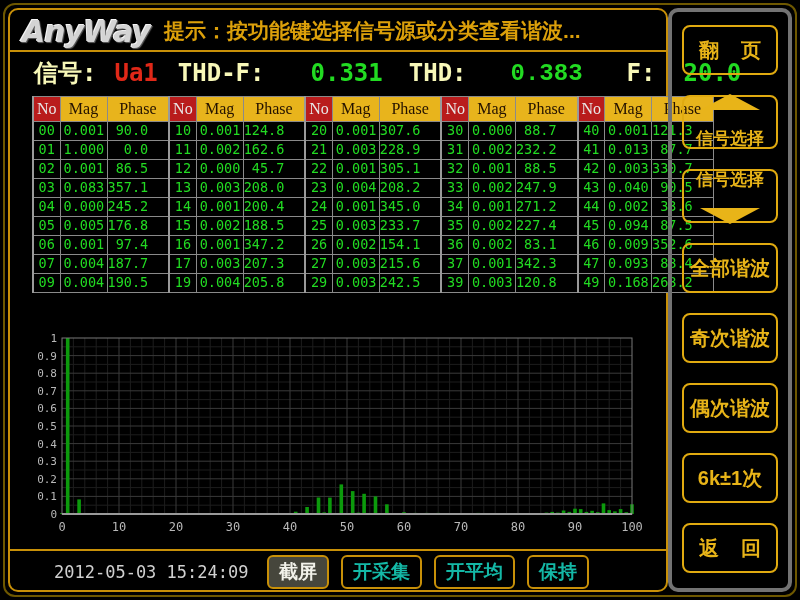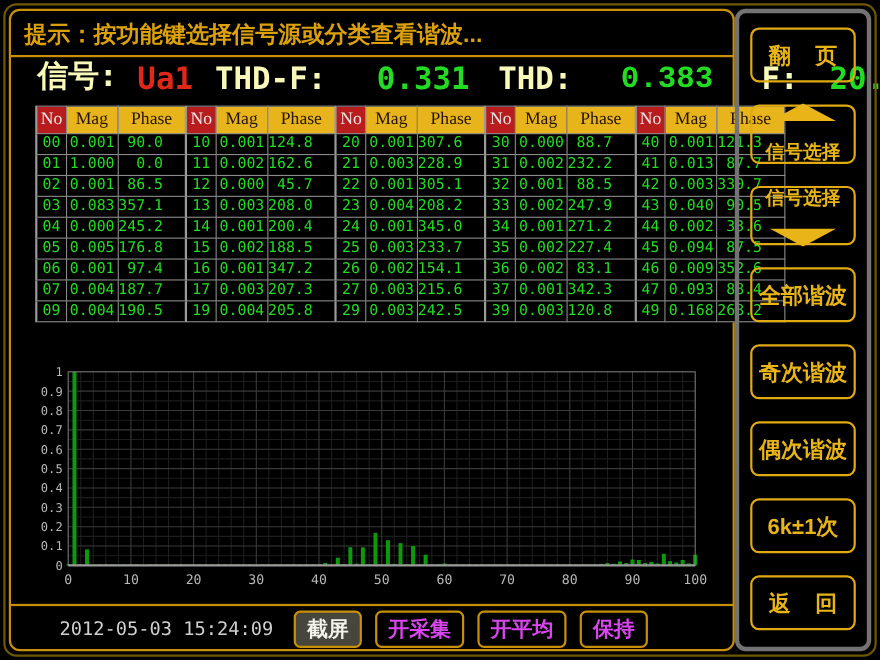--- a/index.html
+++ b/index.html
@@ -20,22 +20,22 @@
   .sep-bottom { position:absolute; left:9px;  top:549px; width:658px; height:2px; background:#c89008; }
 
   .topbar { position:absolute; left:22px; top:12px; width:640px; height:38px;
     display:flex; align-items:center; }
   .logo { font-family:"DejaVu Sans", sans-serif; font-style:italic; font-weight:bold;
     font-size:30px; color:#d4d4d4; letter-spacing:-1px;
     text-shadow:1px 1px 1px #606060, -1px -1px 0 #f5f5f5; margin-right:14px; }
   .tip { font-size:21px; font-weight:bold; color:#dca00a; white-space:nowrap; }
 
   .signal-row { position:absolute; left:34px; top:58px; width:626px; height:30px;
-    font-family:"DejaVu Sans Mono", monospace; font-weight:bold; font-size:28px;
-    display:flex; align-items:flex-end; white-space:nowrap; }
+    font-family:"DejaVu Sans Mono", monospace; font-weight:bold; font-size:24px;
+    display:flex; align-items:center; white-space:nowrap; }
   .lab   { color:#f8f8b8; }
   .red   { color:#e02818; }
   .green { color:#22db22; }
   .sig-name   { margin-left:18px; }
   .thdf-label { margin-left:20px; }
   .thdf-val   { margin-left:46px; }
   .thd-label  { margin-left:26px; }
   .thd-val    { margin-left:44px;font-family:Liberation Mono, monospace; }
   .f-label    { margin-left:44px; }
   .f-val      { margin-left:28px; }
@@ -56,21 +56,21 @@
   .group-start { border-left:2px solid #9a9a9a !important; }
 
   .chart-wrap { position:absolute; left:26px; top:332px; width:620px; height:214px; }
 
   .footer { position:absolute; left:12px; top:554px; width:654px; height:36px;
     display:flex; align-items:center; }
   .timestamp { margin-left:42px; width:205px; color:#d0d0d0; font-size:17px;
     font-family:"DejaVu Sans Mono", monospace; }
   .foot-btns { display:flex; gap:12px; margin-left:8px; }
   .foot-btn { border:2px solid #c89008; border-radius:6px; padding:2px 10px;
-    font-size:19px; font-weight:bold; color:#d946ef; background:#000; white-space:pre; }
+    font-size:19px; font-weight:bold; color:#14b8a6; background:#000; white-space:pre; }
   .foot-btn.active { background:#46463c; color:#f2f2ea; }
 
   .side-btn { width:96px; height:50px; border:2px solid #e0aa10; border-radius:8px;
     color:#e8b418; font-size:20px; font-weight:bold;
     display:flex; flex-direction:column; align-items:center; justify-content:center; }
   .side-btn span { white-space:pre; }
   .side-btn.arrow-btn { height:54px; font-size:17px; gap:17px; }
   .tri { width:0; height:0; border-left:30px solid transparent; border-right:30px solid transparent; }
   .tri-up   { border-bottom:16px solid #e8b418; }
   .tri-down { border-top:16px solid #e8b418; }
@@ -78,20 +78,21 @@
 </head>
 <body>
 
 <div class="screen">
 
   <div class="main-panel"></div>
   <div class="sep-top"></div>
   <div class="sep-bottom"></div>
 
   <div class="topbar">
+    <span class="logo">AnyWay</span>
     <span class="tip">提示：按功能键选择信号源或分类查看谐波...</span>
   </div>
 
   <div class="signal-row">
     <span class="lab">信号:</span>
     <span class="red sig-name">Ua1</span>
     <span class="lab thdf-label">THD-F:</span>
     <span class="green thdf-val">0.331</span>
     <span class="lab thd-label">THD:</span>
     <span class="green thd-val">0.383</span>

